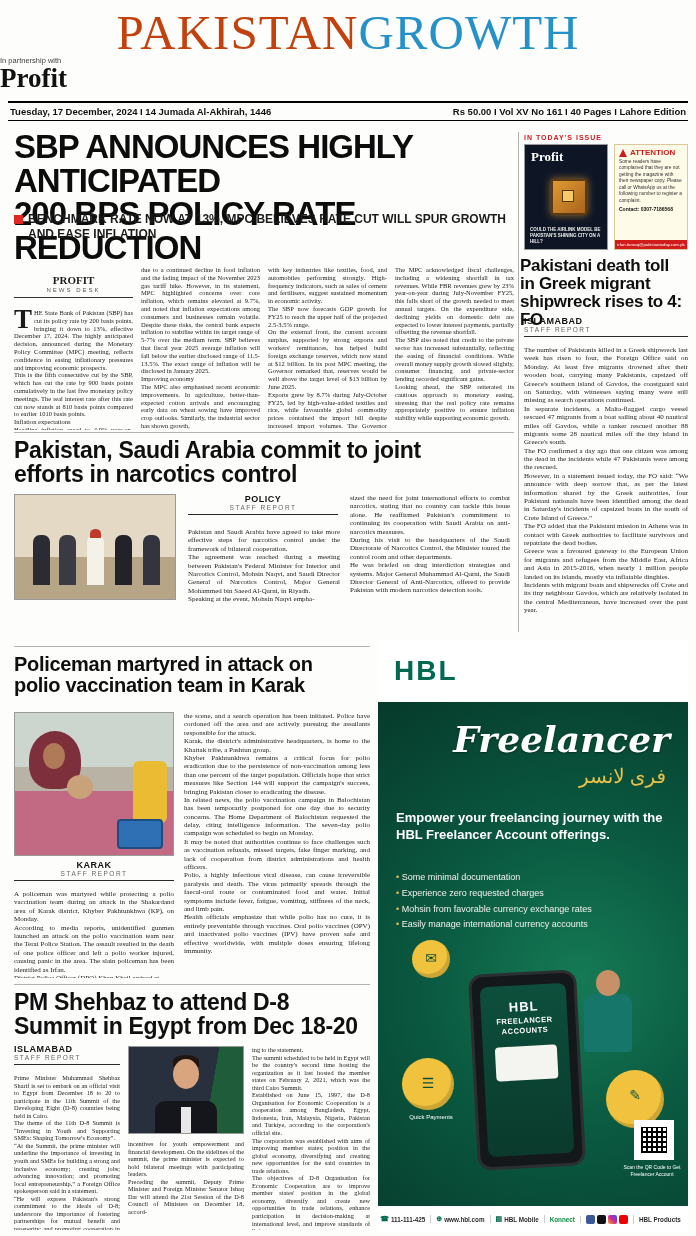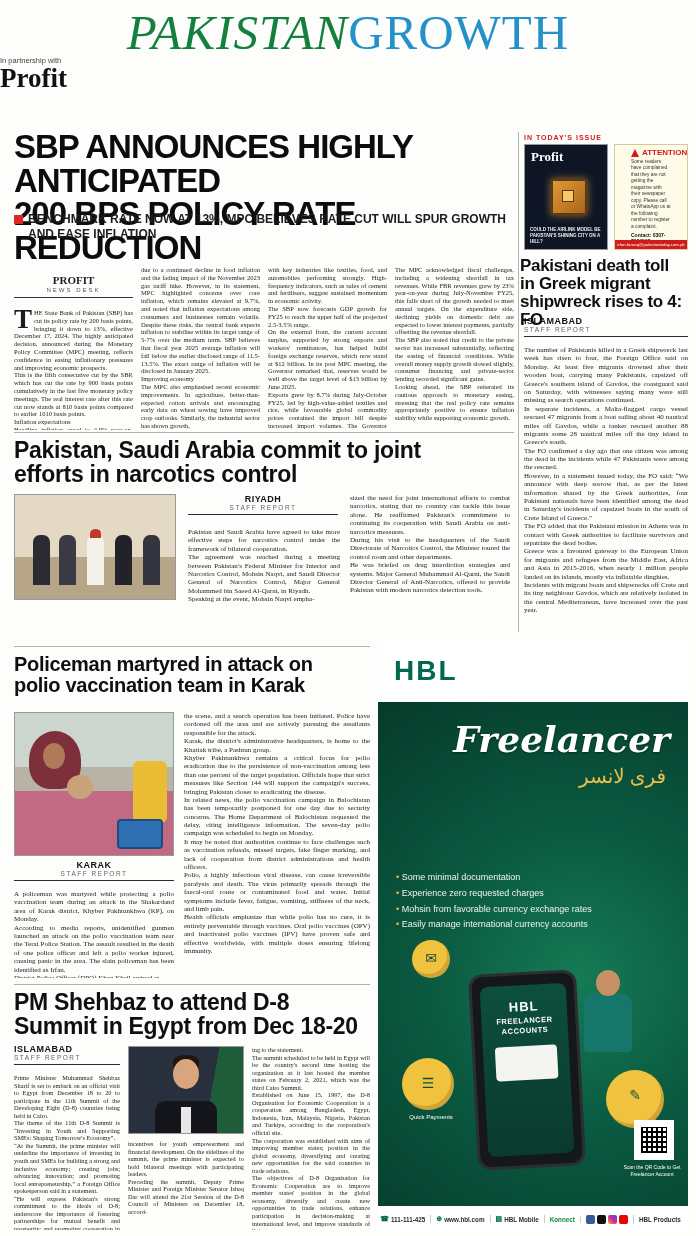--- a/index.html
+++ b/index.html
@@ -2,21 +2,21 @@
 <html><head>
 <meta charset="utf-8">
 <style>
   html,body{margin:0;padding:0;}
   body{background:#e8e8e4;font-family:"Liberation Serif",serif;}
   #page{position:relative;width:696px;height:1236px;background:#fdfdfb;margin:0 auto;overflow:hidden;}
   .abs{position:absolute;}
 
   
   .masthead{top:8px;left:0;width:100%;text-align:center;font-family:"Liberation Serif",serif;font-size:49px;letter-spacing:1px;line-height:1;}
-  .masthead .black{color:#15803d;font-style:italic;}
+  .masthead .black{color:#c2410c;}
   .masthead .blue{color:#2492c8;}
   .partnership{top:56px;left:0;width:100%;text-align:left;}
   .partnership .small{font-family:"Liberation Sans",sans-serif;font-size:7.5px;color:#444;display:block;}
   .partnership .logo{font-family:"Liberation Serif",serif;font-weight:bold;font-size:27px;color:#111;line-height:1;}
 
   
   .dateline{top:101px;left:8px;width:680px;height:20px;border-top:2px solid #000;border-bottom:1px solid #000;
     display:flex;justify-content:space-between;align-items:center;font-family:"Liberation Sans",sans-serif;
     font-size:9.5px;font-weight:bold;color:#111;padding:0 2px;box-sizing:border-box;}
 
@@ -48,21 +48,21 @@
 
   
   .issue-label{font-family:"Liberation Sans",sans-serif;font-weight:bold;font-size:7px;color:#d01b1b;letter-spacing:1px;}
   .mag-cover{background:#0e1626;overflow:hidden;}
   .mag-brand{font-family:"Liberation Serif",serif;font-weight:bold;font-size:13px;color:#fff;position:absolute;top:4px;left:6px;}
   .chip{position:absolute;top:34px;left:26px;width:32px;height:32px;background:linear-gradient(135deg,#e09a33,#a8641c);
     border:2px solid #5a3a12;box-shadow:0 0 8px rgba(255,170,60,.6);}
   .chip-core{position:absolute;top:9px;left:9px;width:10px;height:10px;background:#f7c96b;border:1px solid #5a3a12;}
   .cover-line{position:absolute;bottom:4px;left:5px;width:74px;font-family:"Liberation Sans",sans-serif;
     font-size:4.5px;font-weight:bold;color:#eee;text-transform:uppercase;line-height:1.3;}
-  .attention{background:#fffbe9;border:1px solid #d8c89a;box-sizing:border-box;padding:3px 16px;overflow:hidden;}
+  .attention{background:#fffbe9;border:1px solid #d8c89a;box-sizing:border-box;padding:3px 4px;overflow:hidden;}
   .att-title{font-family:"Liberation Sans",sans-serif;font-weight:bold;font-size:8px;color:#d01b1b;display:flex;align-items:center;gap:3px;}
   .warn-tri{width:0;height:0;border-left:4px solid transparent;border-right:4px solid transparent;border-bottom:8px solid #d01b1b;}
   .att-body{font-family:"Liberation Sans",sans-serif;font-size:4.8px;color:#333;line-height:1.35;margin-top:2px;}
   .att-contact{font-family:"Liberation Sans",sans-serif;font-size:5px;font-weight:bold;color:#111;margin-top:2px;}
   .att-email{position:absolute;left:0;bottom:0;width:100%;background:#d01b1b;color:#fff;
     font-family:"Liberation Sans",sans-serif;font-size:4.3px;text-align:center;padding:2px 0;}
 
   
   .photo{position:absolute;overflow:hidden;border:1px solid #999;box-sizing:border-box;}
   .saudi-bg{width:100%;height:100%;background:linear-gradient(#e4d9c4 0 60%,#b7a588 60% 100%);}
@@ -146,20 +146,24 @@
 <div id="page">
 
   <div class="abs masthead">
     <span class="black">PAKISTAN</span><span class="blue">GROWTH</span>
   </div>
   <div class="abs partnership">
     <span class="small">In partnership with</span>
     <span class="logo">Profit</span>
   </div>
 
+  <div class="abs dateline">
+    <span>Tuesday, 17 December, 2024 I 14 Jumada Al-Akhirah, 1446</span>
+    <span>Rs 50.00  I  Vol XV No 161 I 40 Pages I Lahore Edition</span>
+  </div>
 
   <div class="abs lead-headline">SBP ANNOUNCES HIGHLY ANTICIPATED
 200 BPS POLICY RATE REDUCTION</div>
   <div class="abs kicker">
     <span class="red-sq"></span>
     <span>BENCHMARK RATE NOW AT 13%, MPC BELIEVES RATE CUT WILL SPUR GROWTH AND EASE INFLATION</span>
   </div>
 
   <div class="col lead-col" style="left:14px;top:266px;width:119px;height:164px;">
     <div class="lead-byline" style="white-space:normal;">
@@ -223,21 +227,21 @@
       <div class="fig d1"></div>
       <div class="fig d2"></div>
       <div class="fig white">
           <div class="headdress"></div>
         </div>
       <div class="fig d3"></div>
       <div class="fig d4"></div>
     </div>
   </div>
   <div class="byline center" style="left:188px;top:494px;width:150px;">
-    <span class="loc">RIYADH</span>
+    <span class="loc">POLICY</span>
     <span class="rep">STAFF REPORT</span>
   </div>
   <div class="col mid-body" style="left:188px;top:528px;width:152px;height:110px;">Pakistan and Saudi Arabia have agreed to take more effective steps for narcotics control under the framework of bilateral cooperation.
 The agreement was reached during a meeting between Pakistan's Federal Minister for Interior and Narcotics Control, Mohsin Naqvi, and Saudi Director General of Narcotics Control, Major General Mohammed bin Saeed Al-Qarni, in Riyadh.
 Speaking at the event, Mohsin Naqvi empha-</div>
   <div class="col mid-body" style="left:350px;top:494px;width:160px;height:144px;">sized the need for joint international efforts to combat narcotics, stating that no country can tackle this issue alone. He reaffirmed Pakistan's commitment to continuing its cooperation with Saudi Arabia on anti-narcotics measures.
 During his visit to the headquarters of the Saudi Directorate of Narcotics Control, the Minister toured the control room and other departments.
 He was briefed on drug interdiction strategies and systems. Major General Muhammad Al-Qarni, the Saudi Director General of Anti-Narcotics, offered to provide Pakistan with modern narcotics detection tools.</div>
 
   <div class="hrule" style="left:14px;top:646px;width:356px;"></div>
@@ -297,20 +301,21 @@
 The corporation was established with aims of improving member states; position in the global economy, diversifying and creating new opportunities for the said countries in trade relations.
 The objectives of D-8 Organisation for Economic Cooperation are to improve member states' position in the global economy, diversify and create new opportunities in trade relations, enhance participation in decision-making at international level, and improve standards of living.</div>
 
   <div class="ad">
     <div class="ad-topband">
       <span class="hbl-logo">HBL</span>
     </div>
     <div class="ad-green">
       <div class="ad-script">Freelancer</div>
       <div class="ad-urdu">فری لانسر</div>
+      <div class="ad-heading">Empower your freelancing journey with the HBL Freelancer Account offerings.</div>
       <ul class="ad-bullets">
         <li>Some minimal documentation</li>
         <li>Experience zero requested charges</li>
         <li>Mohsin from favorable currency exchange rates</li>
         <li>Easily manage international currency accounts</li>
       </ul>
       <div class="cushion cu1">
           <span class="glyph">✉</span>
         </div>
       <div class="cushion cu2">

